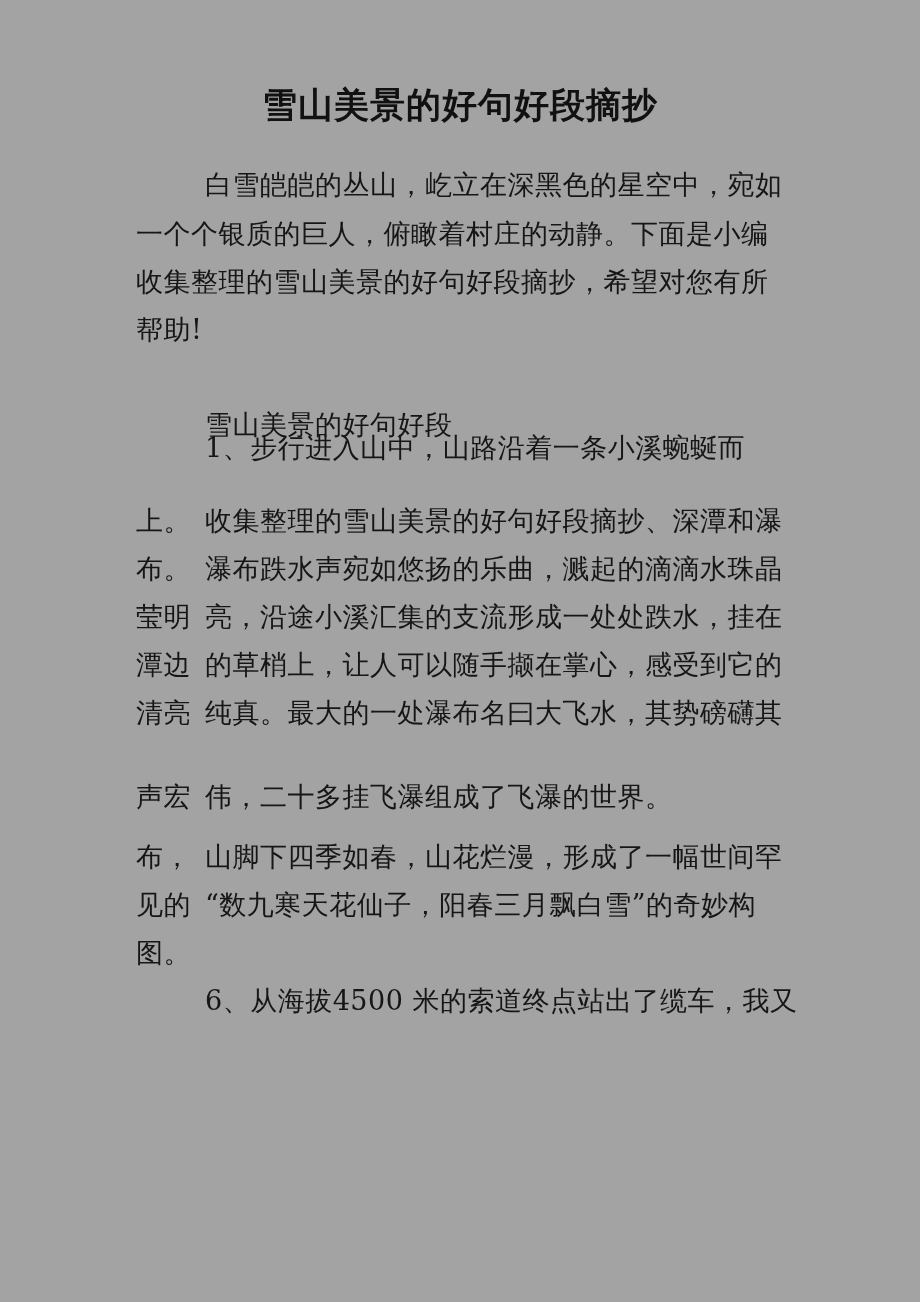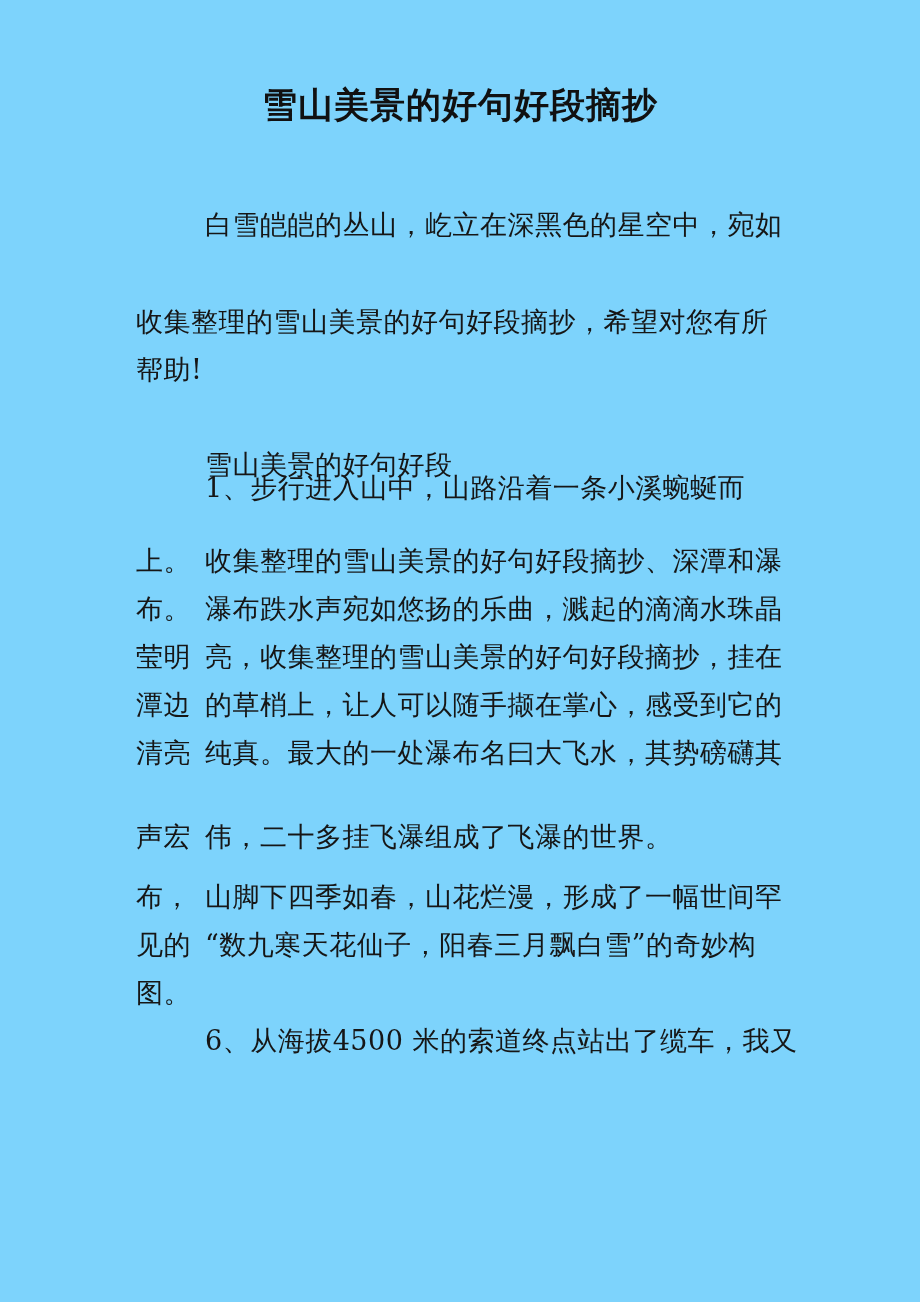--- a/index.html
+++ b/index.html
@@ -1,47 +1,48 @@
 <!DOCTYPE html>
 <html><head>
 <meta charset="utf-8">
 <style>
   html, body { margin: 0; padding: 0; background: #ffffff; }
   body { width: 920px; height: 1302px; position: relative; overflow: hidden;
          font-family: "DejaVu Serif", "Liberation Serif", serif; color: #111111; }
-  .page { position: absolute; left: 0; top: 0; width: 920px; height: 1302px; background: #7dd3fc; }
+  .page { position: absolute; left: 0; top: 0; width: 920px; height: 1302px; background: #a3a3a3; }
   .title { position: absolute; left: 0; width: 920px; top: 82px; text-align: center;
            font-family: "DejaVu Sans", "Liberation Sans", sans-serif; font-size: 35px;
            font-weight: bold; letter-spacing: 1px; line-height: 46px; color: #111; }
-  .line { position: absolute; left: 136px; font-size: 27px; line-height: 36px; white-space: nowrap; color: #161616; letter-spacing: 0.5px; margin-top: 40px; }
+  .line { position: absolute; left: 136px; font-size: 27px; line-height: 36px; white-space: nowrap; color: #161616; letter-spacing: 0.5px; }
   .lead { display: inline-block; width: 69px; }
   .body-at { position: absolute; left: 69px; top: 0; }
   .indent { left: 205px; }
 </style>
 </head>
 <body>
 
 <div class="page">
   <div class="title">雪山美景的好句好段摘抄</div>
 
   <div class="line indent" style="top:167px">白雪皑皑的丛山，屹立在深黑色的星空中，宛如</div>
+  <div class="line" style="top:216px">一个个银质的巨人，俯瞰着村庄的动静。下面是小编</div>
   <div class="line" style="top:264px">收集整理的雪山美景的好句好段摘抄，希望对您有所</div>
   <div class="line" style="top:312px">帮助!</div>
 
   <div class="line indent" style="top:407px">雪山美景的好句好段</div>
 
   <div class="line indent" style="top:430px">1、步行进入山中，山路沿着一条小溪蜿蜒而</div>
   <div class="line" style="top:503px">
     <span class="lead">上。</span><span class="body-at">收集整理的雪山美景的好句好段摘抄、深潭和瀑</span>
   </div>
   <div class="line" style="top:551px">
     <span class="lead">布。</span><span class="body-at">瀑布跌水声宛如悠扬的乐曲，溅起的滴滴水珠晶</span>
   </div>
   <div class="line" style="top:599px">
-    <span class="lead">莹明</span><span class="body-at">亮，收集整理的雪山美景的好句好段摘抄，挂在</span>
+    <span class="lead">莹明</span><span class="body-at">亮，沿途小溪汇集的支流形成一处处跌水，挂在</span>
   </div>
   <div class="line" style="top:647px">
     <span class="lead">潭边</span><span class="body-at">的草梢上，让人可以随手撷在掌心，感受到它的</span>
   </div>
   <div class="line" style="top:695px">
     <span class="lead">清亮</span><span class="body-at">纯真。最大的一处瀑布名曰大飞水，其势磅礴其</span>
   </div>
   <div class="line" style="top:779px">
     <span class="lead">声宏</span><span class="body-at">伟，二十多挂飞瀑组成了飞瀑的世界。</span>
   </div>

